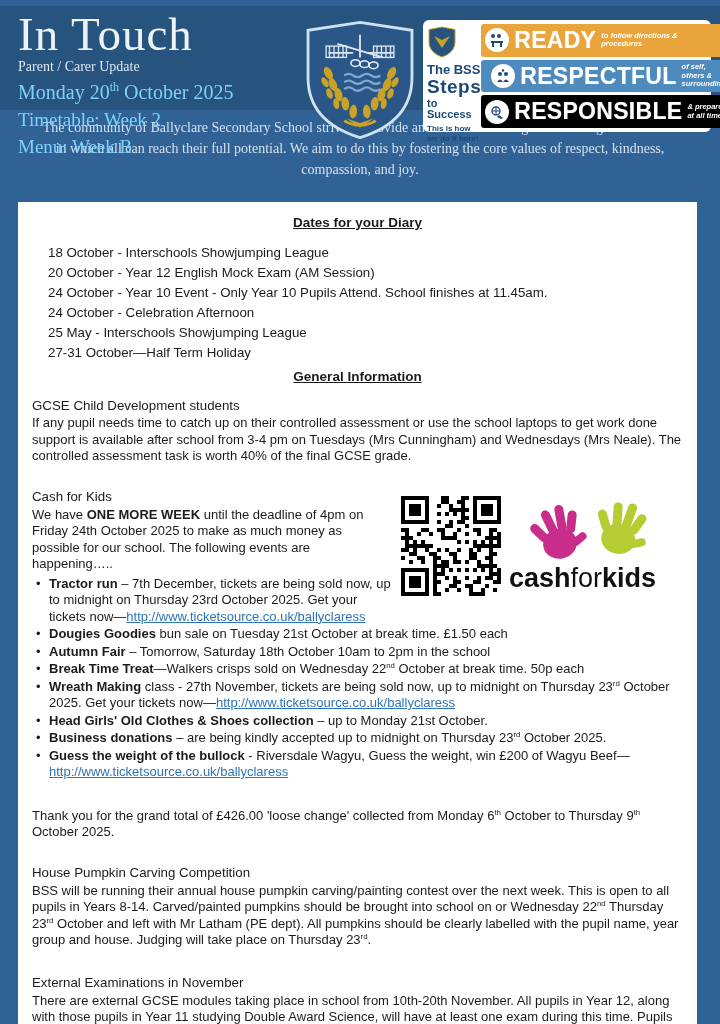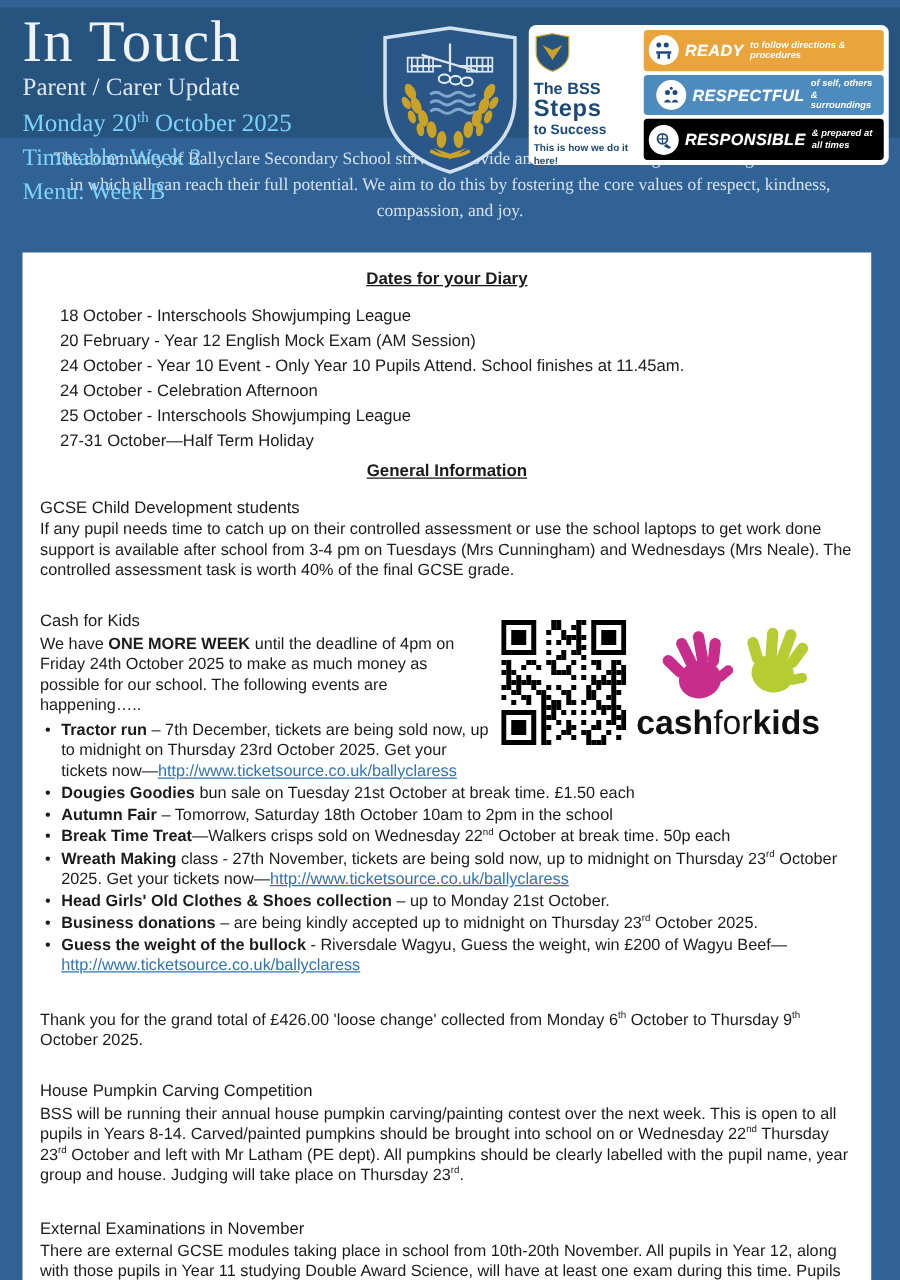--- a/index.html
+++ b/index.html
@@ -9,40 +9,40 @@
     font-family:"Liberation Sans",sans-serif;
     -webkit-font-smoothing:antialiased;
   }
   
   .header{
     position:relative;height:104px;margin-top:6px;
     background:#27537f;
   }
   .title-block{position:absolute;left:18px;top:4px;color:#e7eef6;font-family:"Liberation Serif",serif;}
   .title-block h1{margin:0;font-size:47px;font-weight:400;letter-spacing:1px;color:#eef3f8;line-height:1.05;}
-  .hdr-sub{font-size:20px;margin-top:0px;color:#dde7f1;}
+  .hdr-sub{font-size:14px;margin-top:0px;color:#dde7f1;}
   .hdr-line{font-size:19px;margin-top:5px;color:#7dd3fc;}
   .hdr-line.first{font-size:20px;margin-top:6px;}
   sup,.sup{vertical-align:super;font-size:0.6em;line-height:0;}
   .crest{position:absolute;left:303px;top:13px;width:114px;height:122px;}
   
   .bss-card{
     position:absolute;right:9px;top:14px;width:288px;height:112px;
     background:#ffffff;border-radius:6px;display:flex;padding:4px;box-sizing:border-box;
   }
   .bss-left{width:88px;text-align:left;color:#1d4976;line-height:1;padding-top:2px;}
   .bss-left .l1{font-size:13px;font-weight:bold;margin-top:2px;}
   .bss-left .l2{font-size:19px;font-weight:bold;margin-top:1px;letter-spacing:.5px;}
   .bss-left .l3{font-size:11px;font-weight:bold;margin-top:2px;}
   .bss-left .l4{font-size:8px;font-weight:bold;margin-top:4px;line-height:1.2;}
   .bss-banners{flex:1;display:flex;flex-direction:column;gap:3px;}
   .banner{flex:1;border-radius:3px;display:flex;align-items:center;padding:2px 4px;color:#fff;overflow:hidden;}
   .banner .circle{width:24px;height:24px;border-radius:50%;background:#fff;flex:0 0 24px;
     display:flex;align-items:center;justify-content:center;margin-right:5px;}
-  .banner .word{font-size:13px;font-weight:bold;font-style:italic;letter-spacing:.3px;white-space:nowrap;
+  .banner .word{font-size:23px;font-weight:bold;letter-spacing:.3px;white-space:nowrap;
     text-shadow:0 0 1px rgba(255,255,255,.4);}
   .banner .rest{font-size:7.5px;font-weight:bold;font-style:italic;line-height:1.15;margin-left:5px;max-width:84px;}
   
   .mission{
     background:#306296;color:#d6e1ee;text-align:center;
     font-family:"Liberation Serif",serif;font-size:14px;line-height:1.5;
     padding:7px 38px 22px;
   }
   
   .page{
@@ -191,24 +191,24 @@
   </div>
 </div>
 
 <div class="mission">The community of Ballyclare Secondary School strive to provide an inclusive learning and teaching environment in which all can reach their full potential.  We aim to do this by fostering the core values of respect, kindness, compassion, and joy.</div>
 
 <div class="page">
 
   <div class="section-heading">Dates for your Diary</div>
   <div class="dates">
       <div>18 October - Interschools Showjumping League</div>
-      <div>20 February - Year 12 English Mock Exam (AM Session)</div>
+      <div>20 October - Year 12 English Mock Exam (AM Session)</div>
       <div>24 October - Year 10 Event - Only Year 10 Pupils Attend.  School finishes at 11.45am.</div>
       <div>24 October - Celebration Afternoon</div>
-      <div>25 October - Interschools Showjumping League</div>
+      <div>25 May - Interschools Showjumping League</div>
       <div>27-31 October—Half Term Holiday</div>
     </div>
 
   <div class="section-heading general-heading">General Information</div>
 
   <div class="block">
     <div class="block-title">GCSE Child Development students</div>
     <p>If any pupil needs time to catch up on their controlled assessment or use the school laptops to get work done support is available after school from 3-4 pm on Tuesdays (Mrs Cunningham) and Wednesdays (Mrs Neale). The controlled assessment task is worth 40% of the final GCSE grade.</p>
   </div>
 

